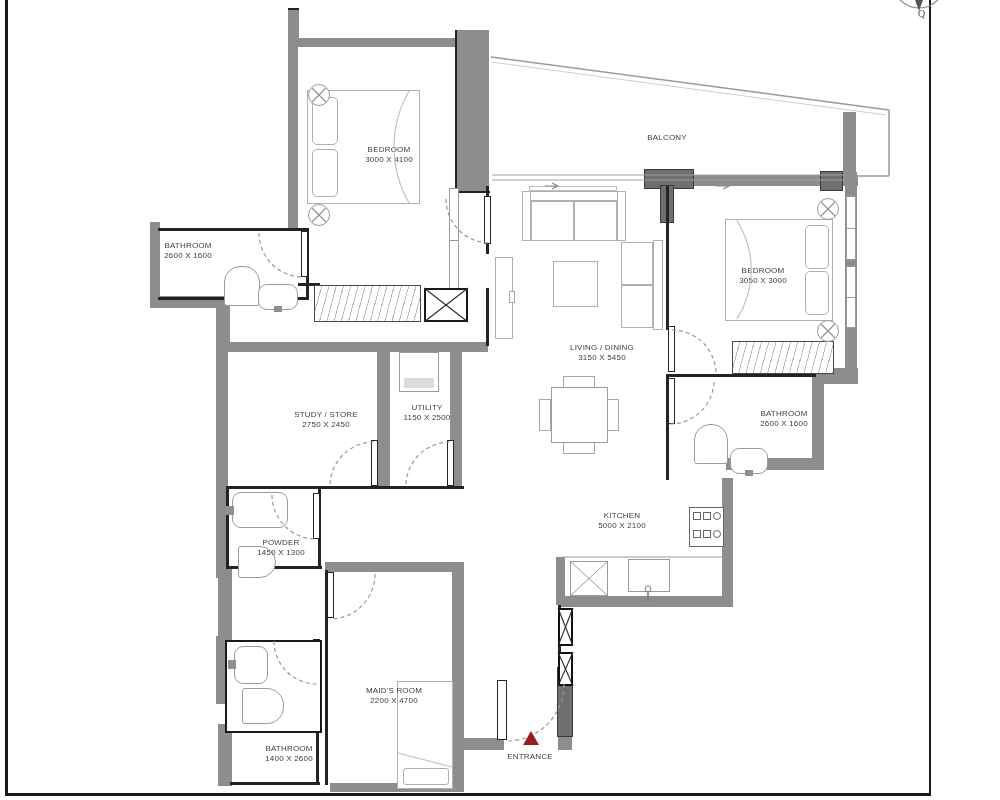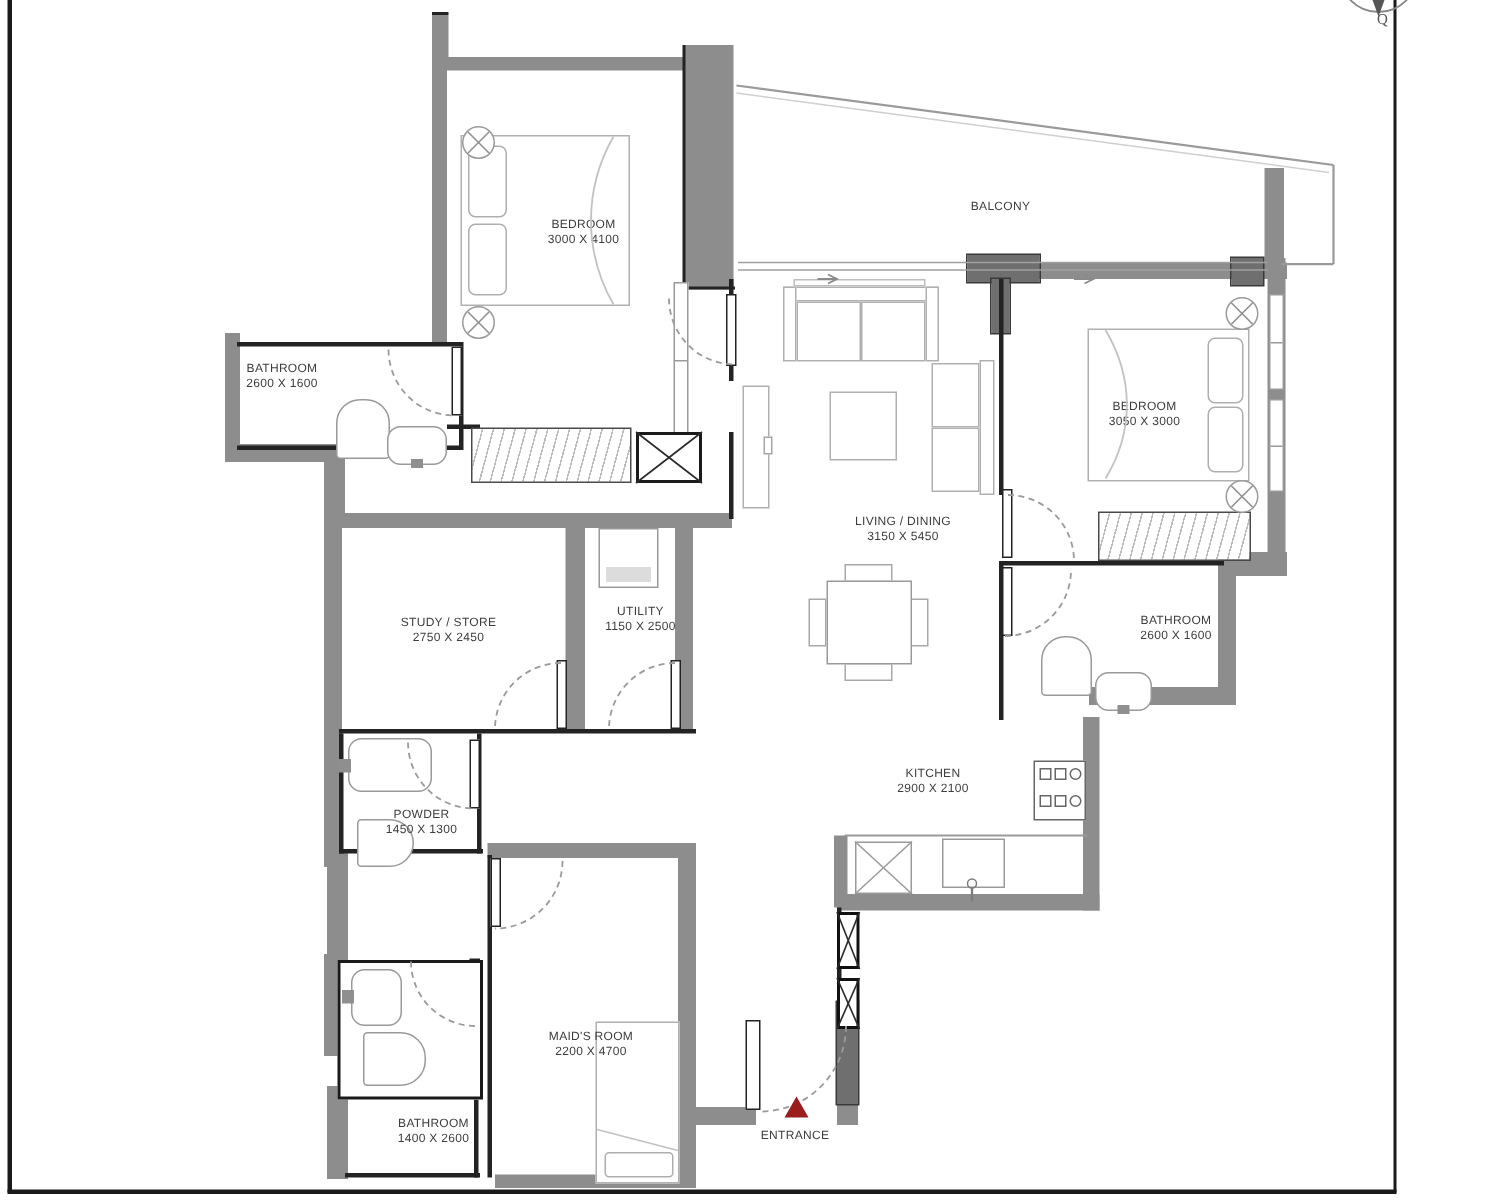--- a/index.html
+++ b/index.html
@@ -214,39 +214,39 @@
     <span>3050 X 3000</span>
   </div>
   <div class="lbl" style="left:188px;top:251px">
     <span>BATHROOM</span>
     <span>2600 X 1600</span>
   </div>
   <div class="lbl" style="left:602px;top:353px">
     <span>LIVING / DINING</span>
     <span>3150 X 5450</span>
   </div>
-  <div class="lbl" style="left:299px;top:420px">
+  <div class="lbl" style="left:326px;top:420px">
     <span>STUDY / STORE</span>
     <span>2750 X 2450</span>
   </div>
   <div class="lbl" style="left:427px;top:413px">
     <span>UTILITY</span>
     <span>1150 X 2500</span>
   </div>
   <div class="lbl" style="left:784px;top:419px">
     <span>BATHROOM</span>
     <span>2600 X 1600</span>
   </div>
   <div class="lbl" style="left:281px;top:548px">
     <span>POWDER</span>
     <span>1450 X 1300</span>
   </div>
   <div class="lbl" style="left:622px;top:521px">
     <span>KITCHEN</span>
-    <span>2900 X 2100</span>
+    <span>5000 X 2100</span>
   </div>
   <div class="lbl" style="left:394px;top:696px">
     <span>MAID'S ROOM</span>
     <span>2200 X 4700</span>
   </div>
   <div class="lbl" style="left:289px;top:754px">
     <span>BATHROOM</span>
     <span>1400 X 2600</span>
   </div>
   <div class="lbl" style="left:530px;top:757px">

